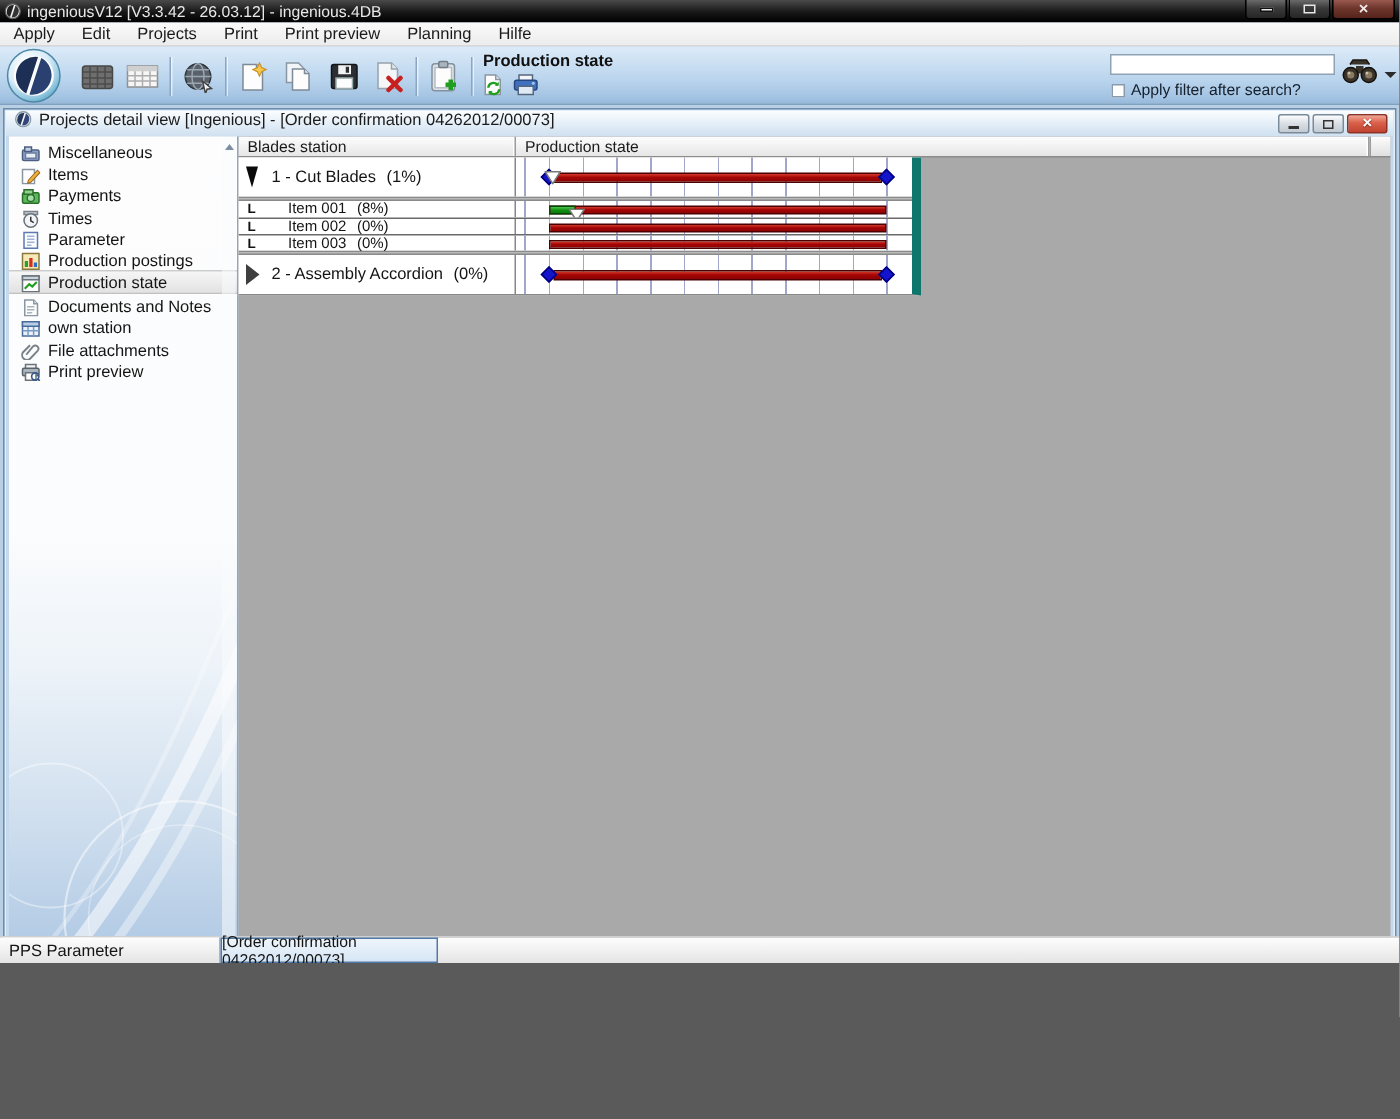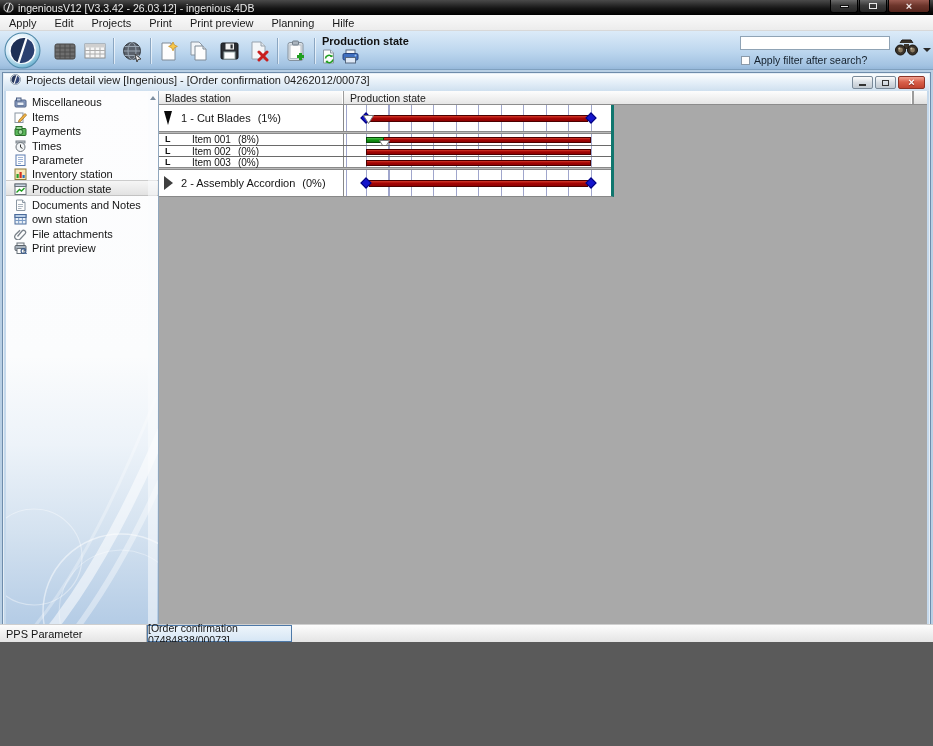--- a/index.html
+++ b/index.html
@@ -62,21 +62,21 @@
   .side-scroll .down{bottom:4px;border-top:4px solid #7d8ea0}
 
   
   .main{position:relative;flex:1;background:#a9a9a9;overflow:hidden}
   .g-header{position:absolute;left:0;top:0;right:0;height:14px;display:flex;background:linear-gradient(#fdfdfd,#e6e6e6);border-bottom:1px solid #8c8c8c;font-size:10.5px;color:#1a1a1a}
   .g-header .hcell{padding:1px 0 0 6px;border-right:1px solid #9c9c9c;box-shadow:inset -1px 0 0 #fff}
   .g-header .h1{width:185px}
   .g-header .h2{flex:1}
   .g-header .hcap{width:14px;border-left:1px solid #9c9c9c;background:linear-gradient(#fdfdfd,#e0e0e0)}
 
-  .g-rows{position:absolute;left:0;top:14px;width:455px;border-right:3px solid #0f766e;border-bottom:1px solid #888;background:#fff}
+  .g-rows{position:absolute;left:0;top:14px;width:455px;border-right:6px solid #0f766e;border-bottom:1px solid #888;background:#fff}
   .g-row{display:flex;position:relative;background:#fff}
   .g-row.group{height:26px}
   .g-row.item{height:11px}
   .g-row.item + .g-row.item{border-top:1px solid #6a6a6a}
   .g-sep{height:3px;background:#b9b9b9;border-top:1px solid #8a8a8a;border-bottom:1px solid #8a8a8a}
   .g-label-cell{width:185px;flex:0 0 auto;border-right:1px solid #888;display:flex;align-items:center;position:relative;color:#141414}
   .g-row.group .g-label-cell{font-size:11px}
   .g-row.item .g-label-cell{font-size:10px}
   .marker-wrap{flex:0 0 auto;display:flex;align-items:center}
   .g-row.group .marker-wrap{width:22px;padding-left:5px}
@@ -354,21 +354,21 @@
             </div>
             <div class="side-item">
               <span class="side-ico">
                 <svg width="13" height="12">
                   <rect x="1" y="1" width="11" height="10.5" fill="#f8e8b8" stroke="#8a7a3a"></rect>
                   <rect x="2.5" y="6" width="2.2" height="4" fill="#2ca02c"></rect>
                   <rect x="5.5" y="4" width="2.2" height="6" fill="#d03020"></rect>
                   <rect x="8.5" y="7" width="2.2" height="3" fill="#2a70c0"></rect>
                 </svg>
               </span>
-              <span class="side-label">Inventory station</span>
+              <span class="side-label">Production postings</span>
             </div>
             <div class="side-item selected">
               <span class="side-ico">
                 <svg width="13" height="12">
                   <rect x="1" y="1" width="11" height="10.5" fill="#fdfdfd" stroke="#6a727a"></rect>
                   <rect x="1" y="1" width="11" height="2.5" fill="#c8d4e0" stroke="#6a727a"></rect>
                   <path d="M2.5 9.5 L5.5 6.5 L7.5 8 L10.5 5" stroke="#1f9e1f" fill="none" stroke-width="1.4"></path>
                 </svg>
               </span>
               <span class="side-label">Production state</span>
@@ -502,16 +502,16 @@
               </div>
             </div>
           </div>
         <div class="size-grip"></div>
       </div>
     </div>
   </div>
 
   <div class="statusbar">
     <div class="sb-seg1">PPS Parameter</div>
-    <div class="sb-seg2">[Order confirmation 07484838/00073]</div>
+    <div class="sb-seg2">[Order confirmation 04262012/00073]</div>
   </div>
 
 </div>
 
 </body></html>

